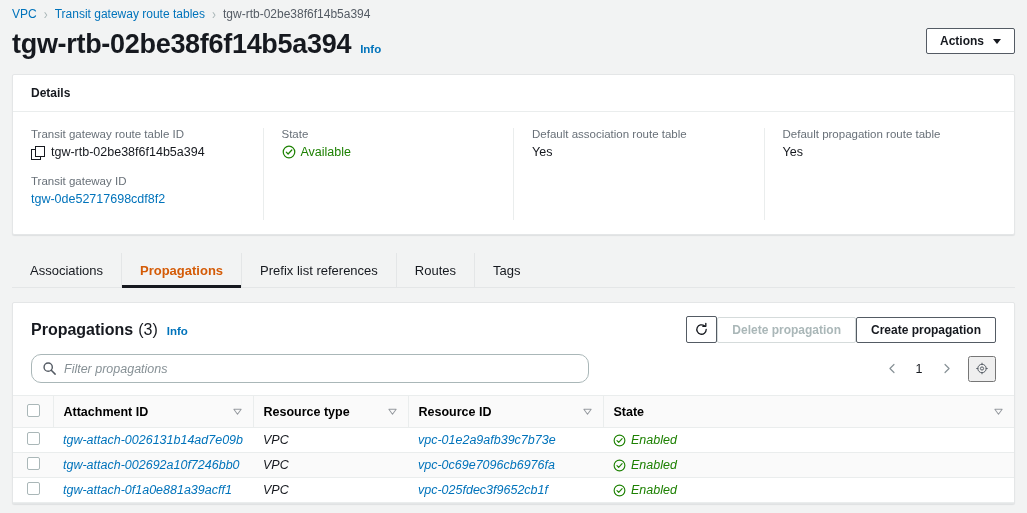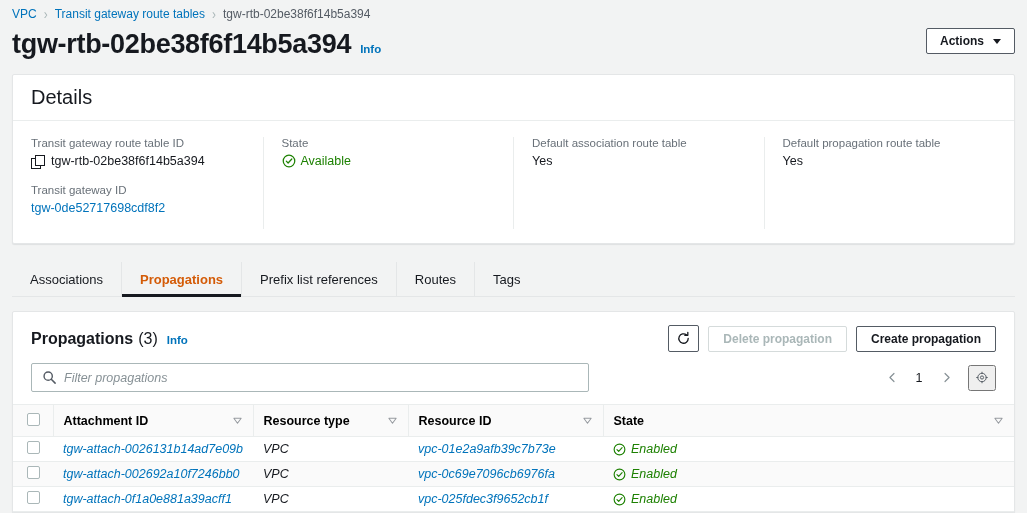--- a/index.html
+++ b/index.html
@@ -64,21 +64,21 @@
   .card {
     background: #fff; border: 1px solid #e4e6e7;
     border-radius: 2px; margin: 0 12px;
     box-shadow: 0 1px 1px rgba(0,28,36,0.08);
   }
   .card-head {
     padding: 11px 18px 11px 18px;
     border-bottom: 1px solid #eaeded;
     display: flex; align-items: center;
   }
-  .card-title { font-size: 20px; font-weight: normal; color: #16191f; }
+  .card-title { font-size: 12px; font-weight: bold; color: #16191f; }
 
   
   .details-body { display: flex; padding: 16px 0 14px 0; }
   .det-col { flex: 1; padding: 0 18px; border-right: 1px solid #eaeded; min-height: 92px; }
   .det-col:last-child { border-right: none; }
   .det-label { font-size: 11.5px; color: #687078; margin-bottom: 5px; }
   .det-value { font-size: 12.5px; color: #16191f; display: flex; align-items: center; }
   .det-value.link { color: #0073bb; cursor: pointer; }
   .det-field { margin-bottom: 16px; }
   .det-field:last-child { margin-bottom: 0; }
@@ -116,34 +116,34 @@
   }
 
   
   .table-card { margin-top: 14px; }
   .tbl-head {
     display: flex; align-items: center; justify-content: space-between;
     padding: 13px 18px 11px 18px;
   }
   .tbl-title { font-size: 16px; font-weight: bold; display: flex; align-items: baseline; }
   .tbl-count { font-weight: normal; color: #16191f; margin-left: 5px; }
-  .tbl-actions { display: flex; align-items: center; gap: 9px; }
+  .tbl-actions { display: flex; align-items: center; gap: 0; }
   .icon-btn {
     width: 31px; height: 27px; background: #fff;
     border: 1px solid #545b64; border-radius: 2px;
     cursor: pointer; display: flex; align-items: center; justify-content: center;
   }
 
   .filter-row {
     display: flex; align-items: center; justify-content: space-between;
     padding: 0 18px 12px 18px;
   }
   .search-box {
     position: relative; width: 558px; height: 29px;
-    border: 1px solid #aab7b8; border-radius: 2px; background: #fff;
+    border: 1px solid #aab7b8; border-radius: 10px; background: #fff;
     display: flex; align-items: center;
   }
   .search-box input {
     border: none; outline: none; width: 100%; height: 100%;
     padding: 0 10px 0 32px; font-size: 12.5px;
     font-family: "Liberation Sans", sans-serif;
     font-style: italic; color: #16191f; background: transparent;
   }
   .search-box input::placeholder { color: #879196; font-style: italic; }
   .search-ico { position: absolute; left: 10px; top: 6px; }

